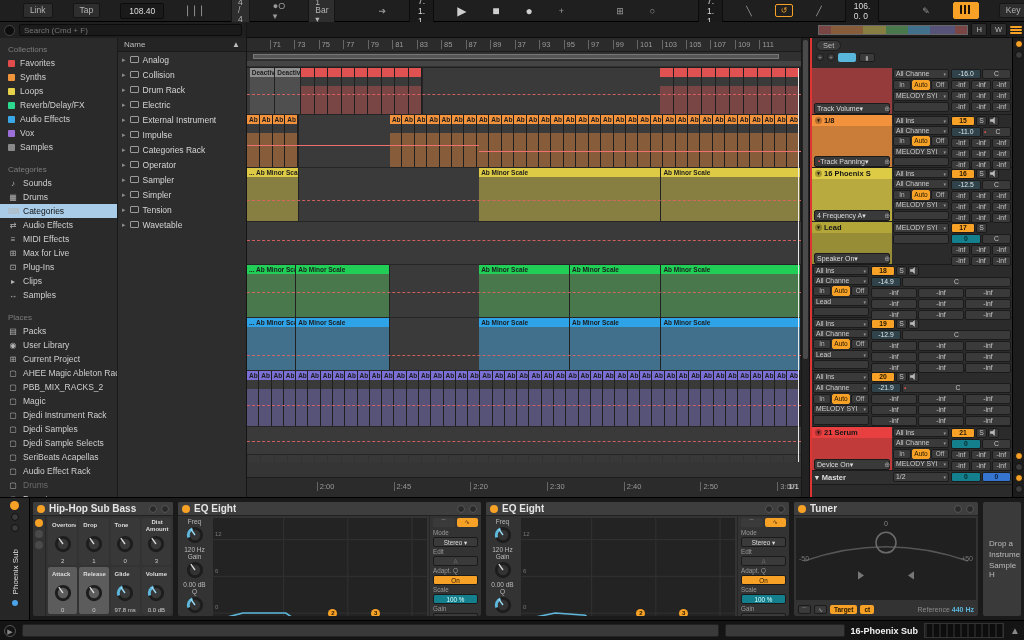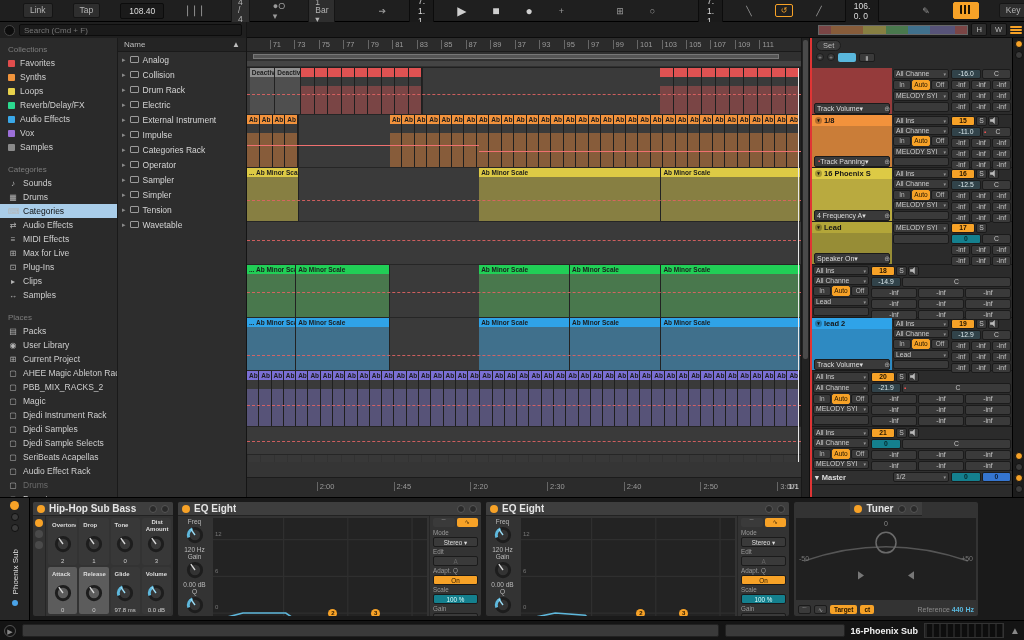--- a/index.html
+++ b/index.html
@@ -1248,32 +1248,20 @@
                     <div class="vcell">-inf</div>
                   </div>
                   <div class="vrow">
                     <div class="vcell">-inf</div>
                     <div class="vcell">-inf</div>
                     <div class="vcell">-inf</div>
                   </div>
                 </div>
               </div>
               <div class="ptrack" style="height: 53px;">
-                <div class="pname" style="background: rgba(47, 163, 232, 0.8);">
-                  <div class="nhead" style="background: rgb(47, 163, 232);">
-                    <span class="fold">▾</span>
-                    <span>lead 2</span>
-                  </div>
-                  <div class="nparam" style="order: 2;">
-                    <span>Track Volume</span>
-                    <span class="arr">▾</span>
-                  </div>
-                  <div class="nbody"></div>
-                  <div class="plus">⊕</div>
-                </div>
                 <div class="pmid">
                   <div class="cell">
                     <span>All Ins</span>
                     <span class="arr">▾</span>
                   </div>
                   <div class="cell">
                     <span>All Channe</span>
                     <span class="arr">▾</span>
                   </div>
                   <div class="moncell">
@@ -1360,20 +1348,32 @@
                     <div class="vcell">-inf</div>
                   </div>
                   <div class="vrow">
                     <div class="vcell">-inf</div>
                     <div class="vcell">-inf</div>
                     <div class="vcell">-inf</div>
                   </div>
                 </div>
               </div>
               <div class="ptrack" style="height: 44px;">
+                <div class="pname" style="background: rgba(232, 64, 64, 0.8);">
+                  <div class="nhead" style="background: rgb(232, 64, 64);">
+                    <span class="fold">▾</span>
+                    <span>21 Serum</span>
+                  </div>
+                  <div class="nparam" style="order: 2;">
+                    <span>Device On</span>
+                    <span class="arr">▾</span>
+                  </div>
+                  <div class="nbody"></div>
+                  <div class="plus">⊕</div>
+                </div>
                 <div class="pmid">
                   <div class="cell">
                     <span>All Ins</span>
                     <span class="arr">▾</span>
                   </div>
                   <div class="cell">
                     <span>All Channe</span>
                     <span class="arr">▾</span>
                   </div>
                   <div class="moncell">
@@ -1650,21 +1650,21 @@
               <div class="box dimbox">A</div>
               <div class="lab">Adapt. Q</div>
               <div class="box onbox">On</div>
               <div class="lab">Scale</div>
               <div class="box tealbox">100 %</div>
               <div class="lab">Gain</div>
               <div class="box">0.00 dB</div>
             </div>
           </div>
         </div>
-        <div class="device" style="width: 186px; align-items: center;">
+        <div class="device" style="width: 186px;">
           <div class="dtitle">
             <span class="led"></span>
             <span class="tname">Tuner</span>
             <span class="dbtn"></span>
             <span class="dbtn"></span>
           </div>
           <div class="tunerbody">
             <div class="tunerdisp"><svg width="100%" height="100%" viewBox="0 0 180 80" preserveAspectRatio="none">
                 <path d="M 8 42 Q 90 14 172 42" fill="none" stroke="#555" stroke-width="1.5"></path>
                 <circle cx="90" cy="24" r="10" fill="none" stroke="#6a6a6a" stroke-width="1.5"></circle>
@@ -1673,20 +1673,25 @@
               </svg><span style="position:absolute;top:2px;left:50%;transform:translateX(-50%);color:#888;font-size:7px">0</span><span style="position:absolute;top:45%;left:3px;color:#777;font-size:7px">-50</span><span style="position:absolute;top:45%;right:3px;color:#777;font-size:7px">+50</span></div>
             <div class="tunerbar">
               <span class="ticon">⌒</span>
               <span class="ticon">∿</span>
               <span class="tchip">Target</span>
               <span class="tchip">ct</span>
               <span class="refwrap">Reference <span class="refval">440 Hz</span></span>
             </div>
           </div>
         </div>
+        <div class="droparea">
+          <div>Drop a</div>
+          <div>Instrume</div>
+          <div>Sample H</div>
+        </div>
       </div>
   </div>
 
   <div class="statusbar">
     <span class="sb-play">▶</span>
     <span class="sb-field sb-f1"></span>
     <span class="sb-field sb-f2"></span>
     <span class="sb-clip">16-Phoenix Sub</span>
     <span class="sb-wave"></span>
     <span class="sb-tri">▲</span>

